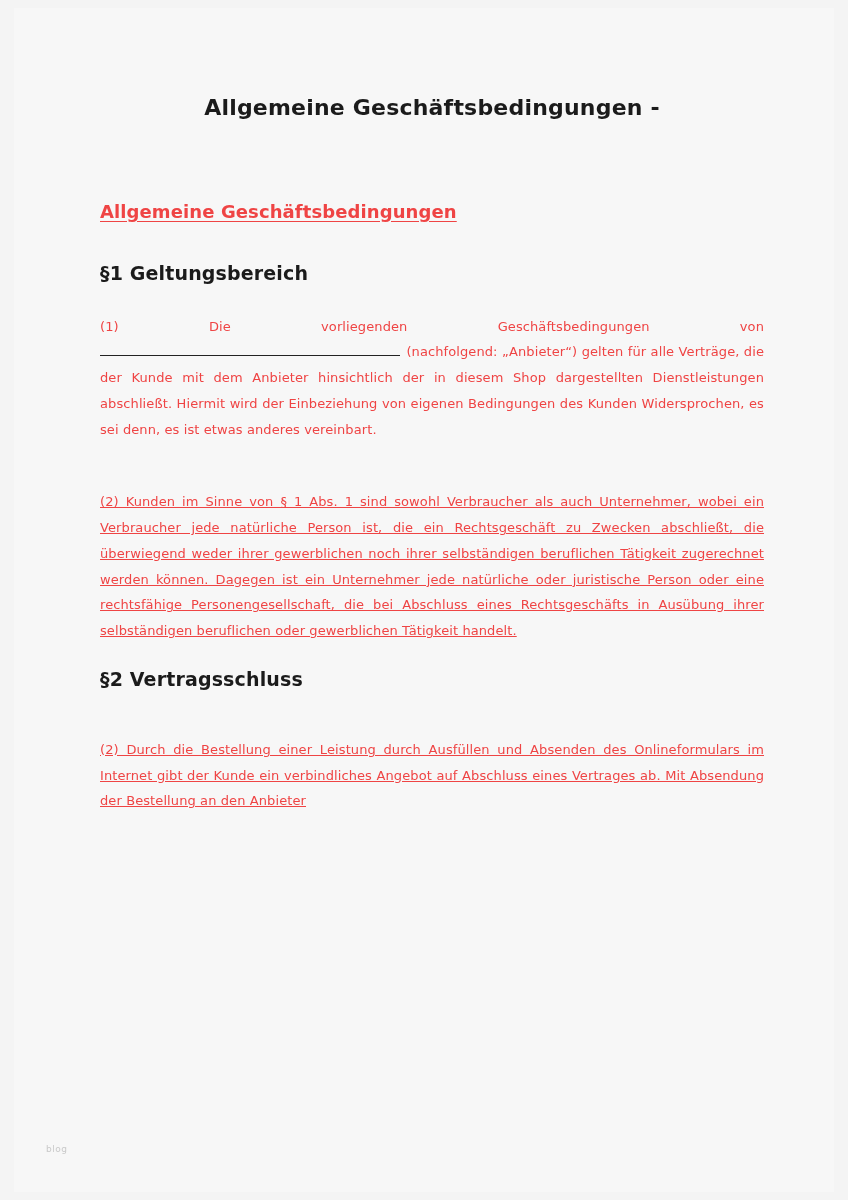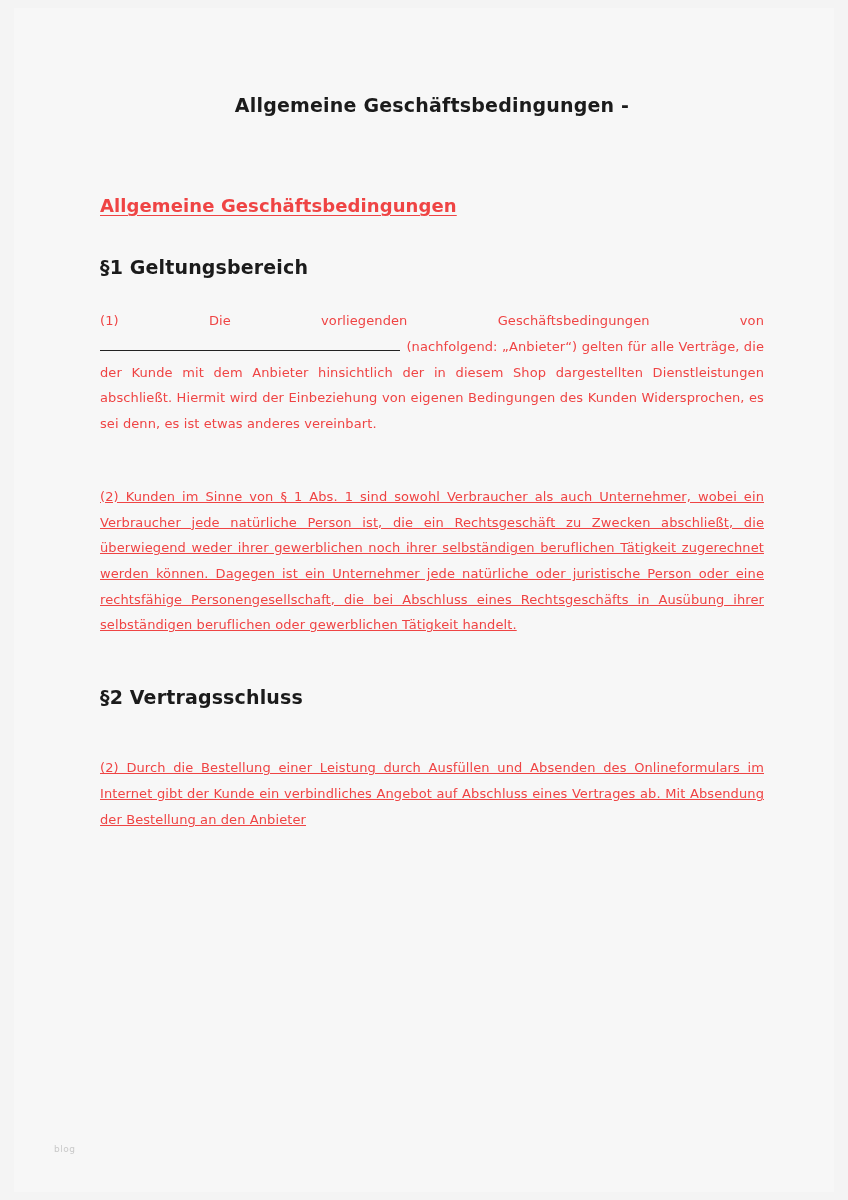--- a/index.html
+++ b/index.html
@@ -28,21 +28,21 @@
     box-sizing: border-box;
   }
   .content {
     position: absolute;
     left: 86px;
     top: 80px;
     width: 664px;
   }
   .doc-title {
     text-align: center;
-    font-size: 19px;
+    font-size: 22px;
     font-weight: bold;
     color: #1b1b1b;
     line-height: 1.85;
     letter-spacing: 0.2px;
     margin: 0 0 0 0;
     padding: 0 10px;
   }
   .doc-title .line2 {
     display: block;
   }
@@ -85,21 +85,21 @@
   .blank-line {
     display: inline-block;
     width: 300px;
     border-bottom: 1.5px solid #222;
     height: 0.9em;
     vertical-align: baseline;
     margin-right: 2px;
   }
   .watermark {
     position: absolute;
-    left: 40px;
+    left: 32px;
     bottom: 38px;
     font-size: 9px;
     color: #c9c9c9;
     letter-spacing: 0.5px;
   }
   .justify-row {
     display: block;
     text-align: justify;
     text-align-last: justify;
   }
@@ -123,21 +123,21 @@
         <span class="justify-row">
           <span>(1)</span>
           <span>Die vorliegenden Geschäftsbedingungen von</span>
         </span>
         <span class="blank-line"></span>
         <span>(nachfolgend: „Anbieter“) gelten für alle Verträge, die der Kunde mit dem Anbieter hinsichtlich der in diesem Shop dargestellten Dienstleistungen abschließt. Hiermit wird der Einbeziehung von eigenen Bedingungen des Kunden Widersprochen, es sei denn, es ist etwas anderes vereinbart.</span>
       </p>
 
       <p class="para spaced">(2) Kunden im Sinne von § 1 Abs. 1 sind sowohl Verbraucher als auch Unternehmer, wobei ein Verbraucher jede natürliche Person ist, die ein Rechtsgeschäft zu Zwecken abschließt, die überwiegend weder ihrer gewerblichen noch ihrer selbständigen beruflichen Tätigkeit zugerechnet werden können. Dagegen ist ein Unternehmer jede natürliche oder juristische Person oder eine rechtsfähige Personengesellschaft, die bei Abschluss eines Rechtsgeschäfts in Ausübung ihrer selbständigen beruflichen oder gewerblichen Tätigkeit handelt.</p>
 
-      <h3 class="sub-heading" style="margin-top:48px;">§2 Vertragsschluss</h3>
+      <h3 class="sub-heading" style="margin-top:24px;">§2 Vertragsschluss</h3>
 
 
       <p class="para spaced">(2) Durch die Bestellung einer Leistung durch Ausfüllen und Absenden des Onlineformulars im Internet gibt der Kunde ein verbindliches Angebot auf Abschluss eines Vertrages ab. Mit Absendung der Bestellung an den Anbieter</p>
 
     </div>
     <div class="watermark">blog</div>
   </div>
 </div>
 
 </body></html>

